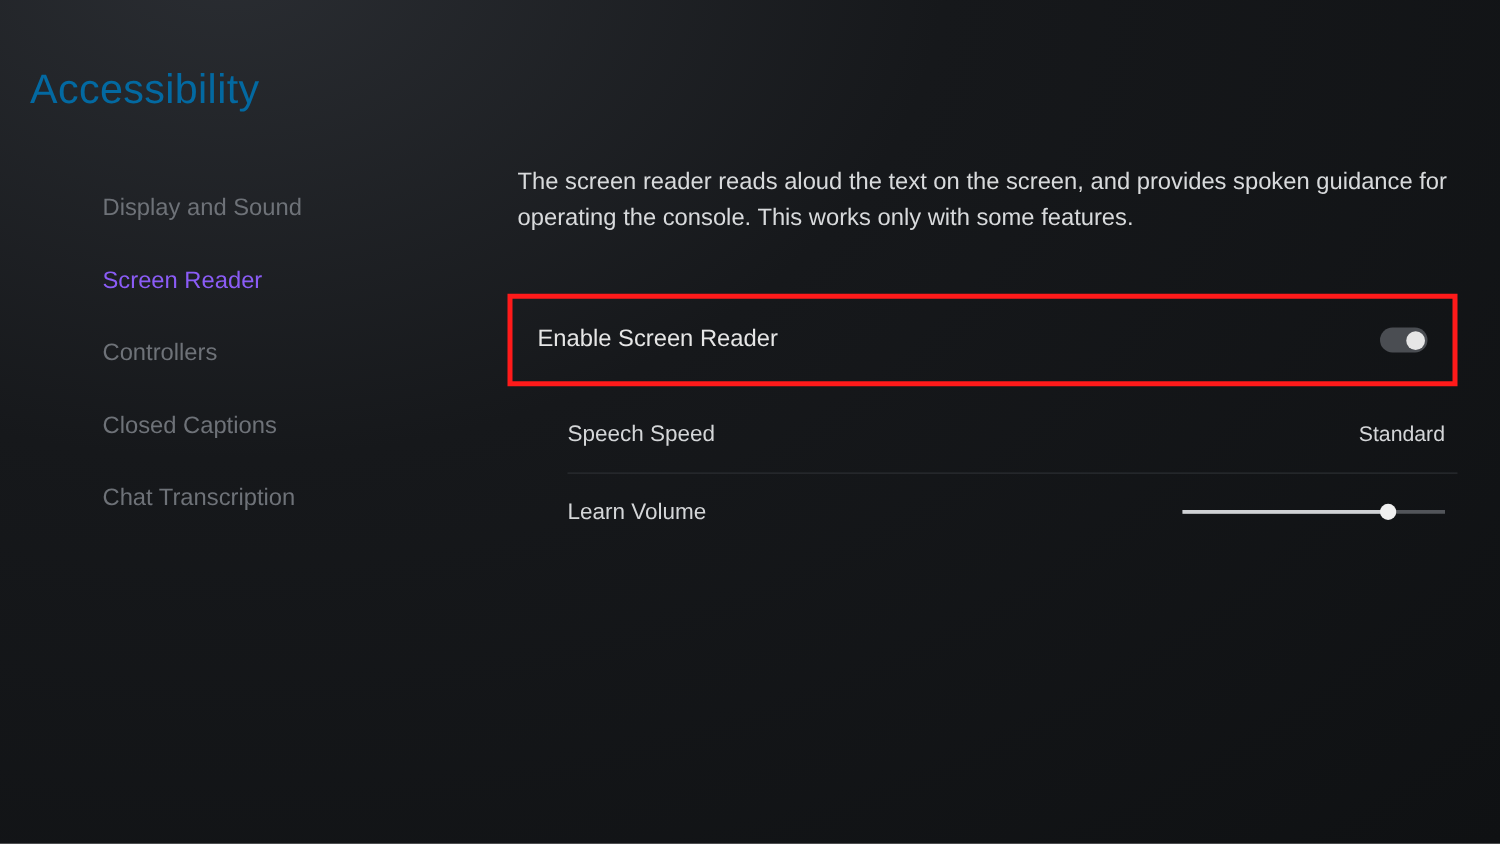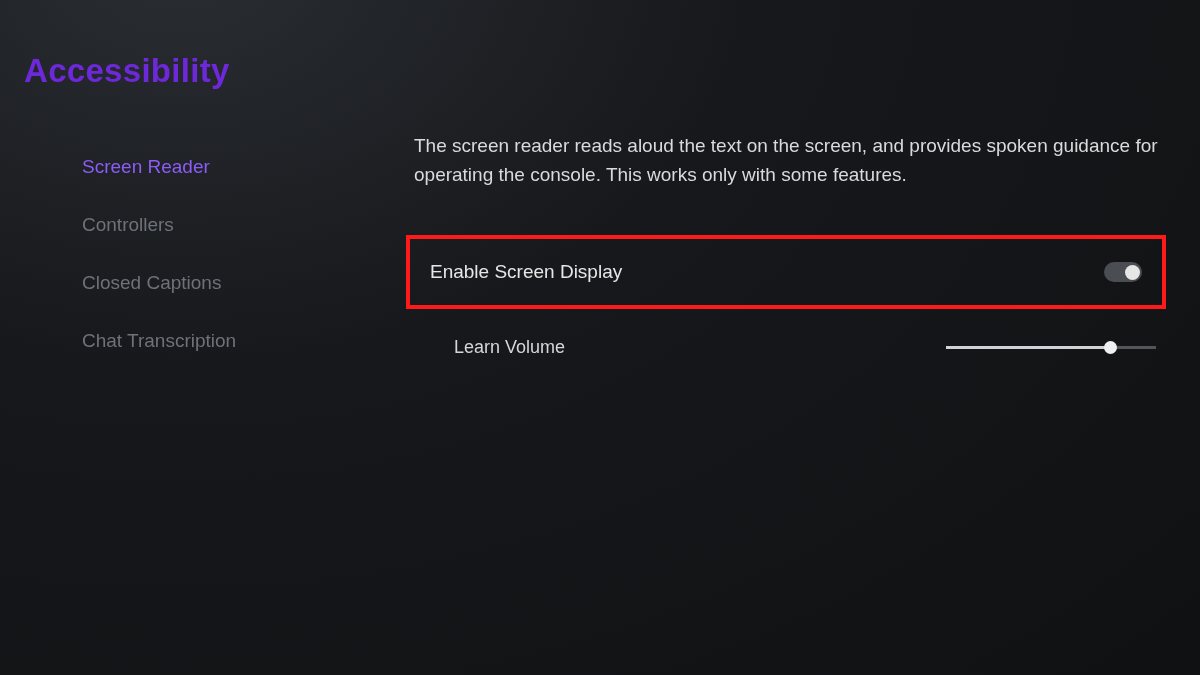--- a/index.html
+++ b/index.html
@@ -14,22 +14,22 @@
       font-family: -apple-system, BlinkMacSystemFont, "Segoe UI", Arial, sans-serif;
       color: #e8e8e8;
       overflow: hidden;
       position: relative;
     }
     .page-title {
       position: absolute;
       top: 52px;
       left: 24px;
       font-size: 33px;
-      font-weight: 700;
-      color: #6d28d9;
+      font-weight: 400;
+      color: #0369a1;
       letter-spacing: 0.3px;
     }
     .sidebar {
       position: absolute;
       left: 82px;
       top: 138px;
       width: 260px;
     }
     .sidebar-item {
       font-size: 19px;
@@ -146,39 +146,44 @@
       color: #e0e0e0;
       padding-left: 20px;
     }
   </style>
 </head>
 <body>
 
 <div class="page-title">Accessibility</div>
 
 <div class="sidebar">
+  <div class="sidebar-item">Display and Sound</div>
   <div class="sidebar-item active">Screen Reader</div>
   <div class="sidebar-item">Controllers</div>
   <div class="sidebar-item">Closed Captions</div>
   <div class="sidebar-item">Chat Transcription</div>
 </div>
 
 <div class="content">
   <div class="description">The screen reader reads aloud the text on the screen, and provides spoken guidance for operating the console. This works only with some features.</div>
 
   <div class="highlight-box">
     <div class="setting-row">
-      <span class="setting-label">Enable Screen Display</span>
+      <span class="setting-label">Enable Screen Reader</span>
       <div class="toggle">
         <div class="toggle-knob"></div>
       </div>
     </div>
   </div>
 
   <div class="sub-settings">
+    <div class="sub-row">
+      <span class="sub-label">Speech Speed</span>
+      <span class="sub-value">Standard</span>
+    </div>
     <div class="sub-row">
       <span class="sub-label">Learn Volume</span>
       <div class="slider">
         <div class="slider-fill"></div>
         <div class="slider-knob"></div>
       </div>
     </div>
   </div>
 
 </div>

